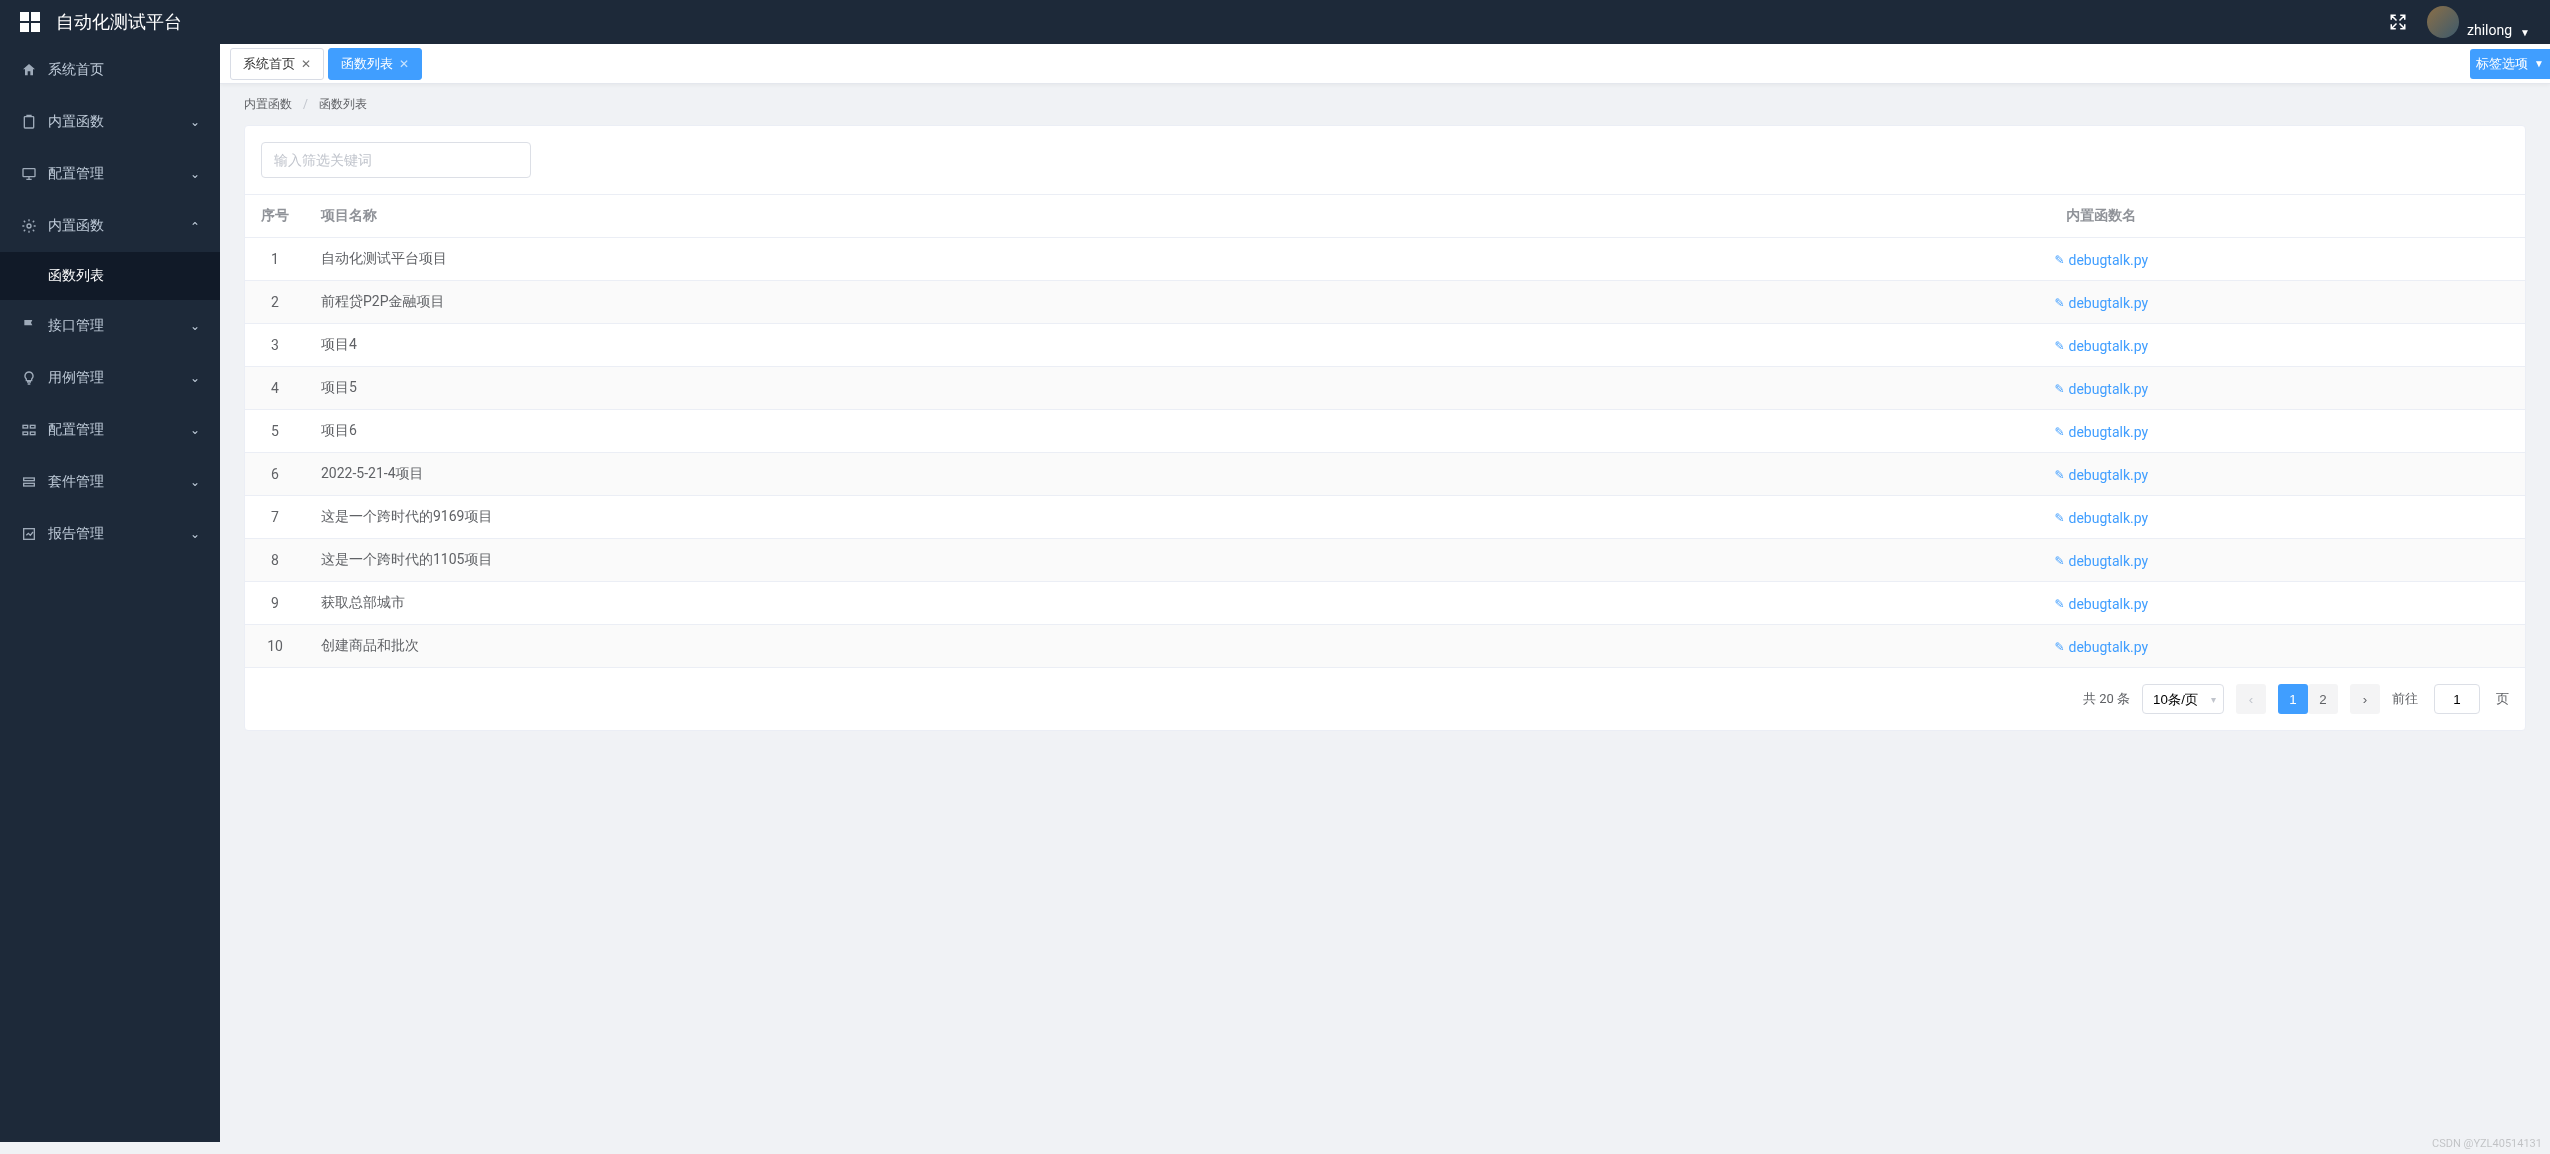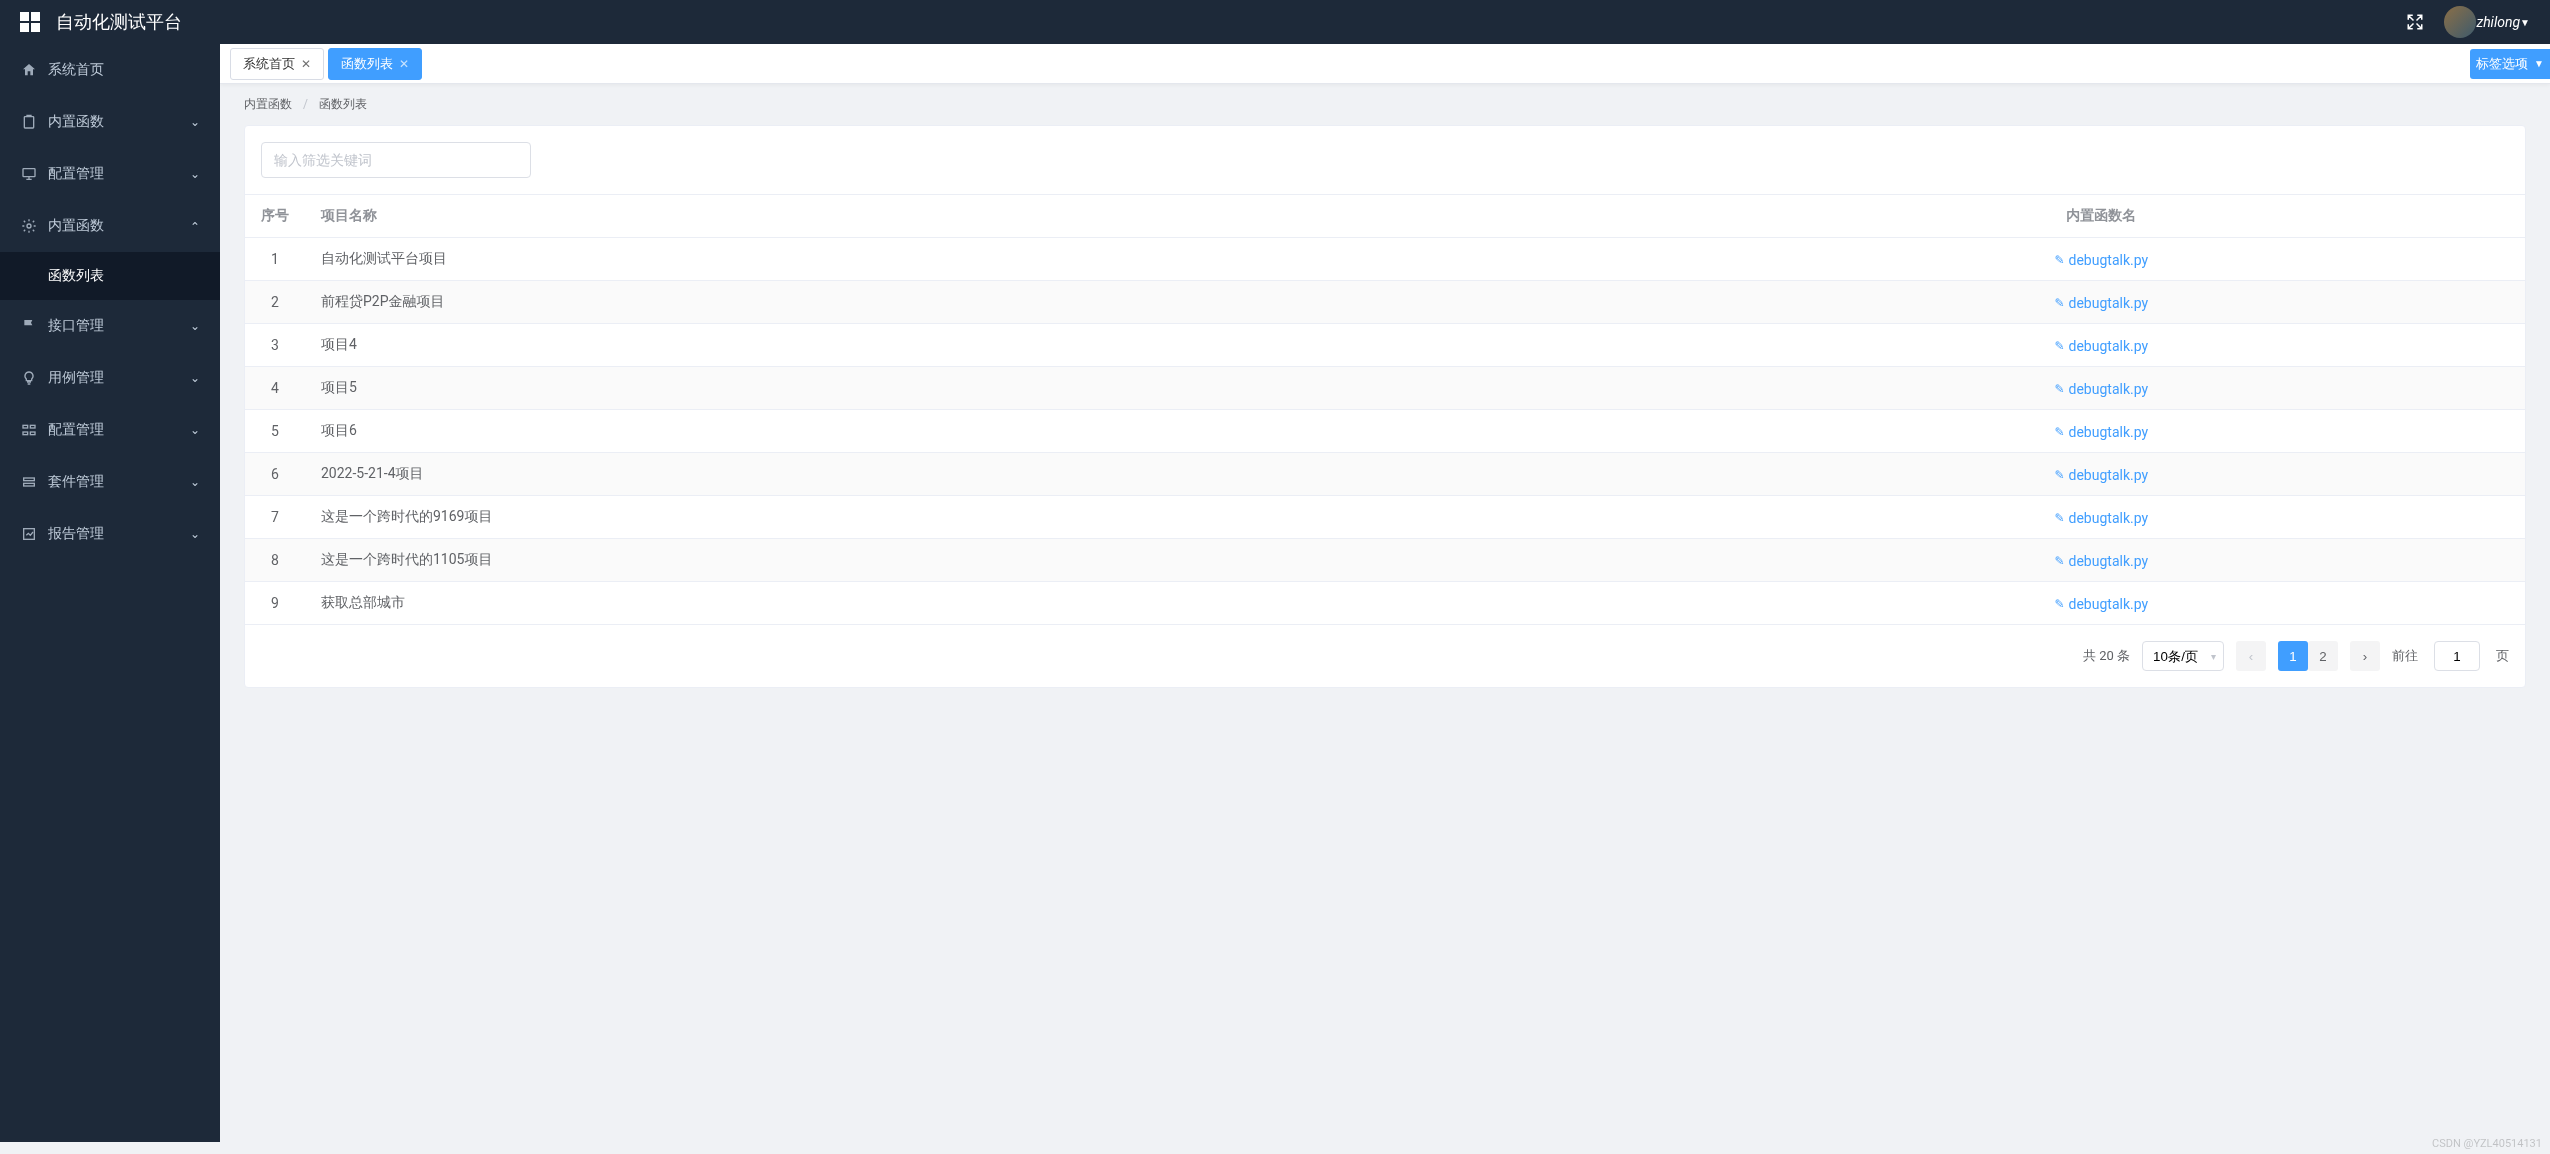--- a/index.html
+++ b/index.html
@@ -5,21 +5,21 @@
     * { margin: 0; padding: 0; box-sizing: border-box; }
     body { font-family: -apple-system, BlinkMacSystemFont, "Segoe UI", Roboto, "Helvetica Neue", Arial, sans-serif; font-size: 14px; color: #333; background: #f0f2f5; }
     
     .header { height: 44px; background: #1d2939; display: flex; align-items: center; padding: 0 20px; justify-content: space-between; }
     .header-left { display: flex; align-items: center; gap: 16px; }
     .logo-icon { width: 20px; height: 20px; display: grid; grid-template-columns: 1fr 1fr; grid-template-rows: 1fr 1fr; gap: 2px; }
     .logo-icon span { background: #fff; }
     .app-title { color: #fff; font-size: 18px; font-weight: 500; }
     .header-right { display: flex; align-items: center; gap: 20px; }
     .fullscreen-icon { color: #fff; cursor: pointer; display:flex; align-items:center;}
-    .user-area { display: flex; align-items: center; cursor: pointer; font-style: italic; }
+    .user-area { display: flex; align-items: flex-end; gap: 8px; cursor: pointer; }
     .avatar { width: 32px; height: 32px; border-radius: 50%; background: linear-gradient(135deg,#8b6f47,#3d5a6c); }
     .username { color: #fff; }
     .caret-down { font-size: 10px; color: #fff; }
 
     .body { display: flex; height: calc(100vh - 56px); }
     .sidebar { width: 220px; background: #1d2939; color: #bfcbd9; overflow-y: auto; flex-shrink:0; }
     .menu-item { padding: 0 20px; height: 52px; display: flex; align-items: center; cursor: pointer; position: relative; }
     .menu-icon { width: 18px; height: 18px; margin-right: 10px; display: inline-flex; align-items: center; justify-content: center; opacity: .8;}
     .menu-label { flex: 1; }
     .menu-arrow { font-size: 12px; transition: transform .2s; }
@@ -257,20 +257,25 @@
                 <td class="col-func"><span class="func-link"><span class="edit-icon">✎</span>debugtalk.py</span></td>
               </tr>
               <tr>
                 <td class="col-idx">8</td>
                 <td>这是一个跨时代的1105项目</td>
                 <td class="col-func"><span class="func-link"><span class="edit-icon">✎</span>debugtalk.py</span></td>
               </tr>
               <tr>
                 <td class="col-idx">9</td>
                 <td>获取总部城市</td>
+                <td class="col-func"><span class="func-link"><span class="edit-icon">✎</span>debugtalk.py</span></td>
+              </tr>
+              <tr>
+                <td class="col-idx">10</td>
+                <td>创建商品和批次</td>
                 <td class="col-func"><span class="func-link"><span class="edit-icon">✎</span>debugtalk.py</span></td>
               </tr>
             </tbody>
         </table>
         <div class="pagination">
           <span>共 20 条</span>
           <span class="select-wrap">
             <select class="page-select">
               <option>10条/页</option>
             </select>

